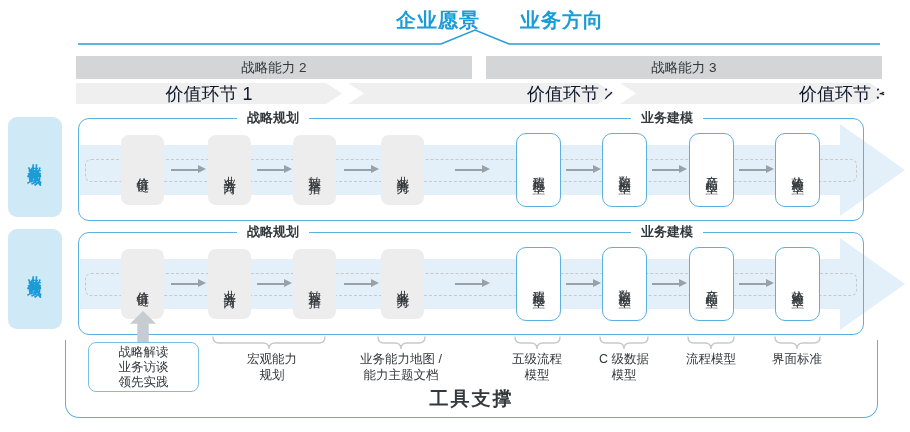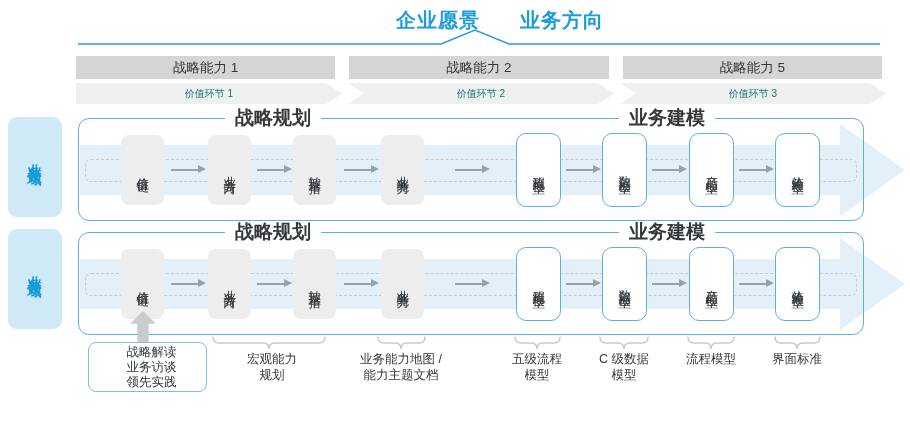--- a/index.html
+++ b/index.html
@@ -28,65 +28,65 @@
   svg.overlay{position:absolute;pointer-events:none;}
 
   
   .cap-row{position:absolute;left:76px;top:56px;width:806px;height:23px;display:flex;gap:14px;}
   .cap-seg{flex:1;background:var(--bar_gray);display:flex;align-items:center;justify-content:center;
     font-size:13.5px;color:var(--text_dark);}
 
   
   .chev-row{position:absolute;left:76px;top:83px;width:810px;height:21px;display:flex;gap:6px;}
   .chev-seg{flex:1;background:var(--chevron_gray);display:flex;align-items:center;justify-content:center;
-    font-size:10px;color:#0f766e;}
+    font-size:18px;color:#0f172a;}
   .chev-first{clip-path:polygon(0 0,calc(100% - 16px) 0,100% 50%,calc(100% - 16px) 100%,0 100%);}
-  .chev-mid{clip-path:polygon(0 0,calc(100% - 16px) 0,100% 50%,calc(100% - 16px) 100%,0 100%,16px 50%);}
+  .chev-mid{clip-path:polygon(0 0,calc(100% - 16px) 0,100% 50%,calc(100% - 16px) 100%,0 100%,16px 50%);justify-content:flex-end;}
 
   
   .domain{position:absolute;left:8px;width:54px;height:100px;background:var(--pale_blue);
     border-radius:9px;display:flex;align-items:center;justify-content:center;}
   .domain span{writing-mode:vertical-rl;font-size:14px;font-weight:bold;color:var(--accent);
     letter-spacing:3px;line-height:1;}
   .domain-1{top:117px;}
   .domain-2{top:229px;}
 
   
   .band{position:absolute;left:78px;width:827px;height:104px;}
   .band-1{top:118px;}
   .band-2{top:232px;}
   .band-border{position:absolute;left:0;top:0;height:101px;width:784px;
     border:1.5px solid var(--border_blue);border-radius:11px;}
   .band-arrow{position:absolute;left:2px;top:0;width:825px;height:104px;background:var(--arrow_blue);
     clip-path:polygon(0px 27px,760px 27px,760px 6px,825px 52px,760px 98px,760px 77px,0px 77px);}
   .band-dashed{position:absolute;left:7px;top:41px;width:770px;height:21px;
     border:1.2px dashed var(--dashed_gray);border-radius:6px;}
   .band-header{position:absolute;top:-10px;transform:translateX(-50%);background:#fff;
-    padding:0 10px;font-size:19px;font-weight:bold;color:var(--text_dark);line-height:20px;white-space:nowrap;}
+    padding:0 10px;font-size:13px;font-weight:bold;color:var(--text_dark);line-height:20px;white-space:nowrap;}
   .hdr-plan{left:195px;}
   .hdr-model{left:589px;}
   .node{position:absolute;display:flex;align-items:center;justify-content:center;}
   .node span{writing-mode:vertical-rl;font-size:12.5px;color:var(--text_dark);
     letter-spacing:2px;line-height:1.15;}
   .node-gray{width:43px;height:70px;top:17px;background:var(--box_gray);border-radius:8px;}
   .node-blue{width:43px;height:72px;top:15px;background:#fff;border:1.6px solid var(--border_blue);
     border-radius:10px;}
   .sarrow{position:absolute;top:51px;width:28px;height:1.6px;background:var(--arrow_gray);}
   .sarrow::after{content:"";position:absolute;right:-7px;top:-4px;width:0;height:0;
     border-left:8px solid var(--arrow_gray);border-top:4.5px solid transparent;border-bottom:4.5px solid transparent;}
 
   
   .up-arrow{position:absolute;left:130px;top:311px;width:26px;height:32px;background:var(--uparrow_gray);
     clip-path:polygon(50% 0,100% 40%,72% 40%,72% 100%,28% 100%,28% 40%,0 40%);}
 
   
   .callout{position:absolute;left:88px;top:342px;width:109px;height:48px;
     border:1.2px solid #79c0e6;border-radius:8px;background:#fff;
     display:flex;align-items:center;justify-content:center;text-align:center;
-    font-size:12.5px;line-height:15px;white-space:pre-line;padding-left:8px;}
+    font-size:12.5px;line-height:15px;white-space:pre-line;}
   .deliv{position:absolute;top:351px;transform:translateX(-50%);text-align:center;
     font-size:12.5px;line-height:16px;white-space:pre-line;color:var(--text_dark);}
 
   
   .tool-box{position:absolute;left:65px;top:340px;width:811px;height:77px;
     border:1.5px solid var(--border_blue);border-top:none;border-radius:0 0 14px 14px;}
   .tool-label{position:absolute;left:0;right:0;bottom:5px;text-align:center;
     font-size:19px;font-weight:bold;color:var(--text_dark);letter-spacing:2px;}
 </style>
 </head>
@@ -98,27 +98,24 @@
     <span>企业愿景</span>
     <span>业务方向</span>
   </div>
 
   <svg class="overlay" style="left:0;top:0;width:910px;height:52px;" viewBox="0 0 910 52">
     <path d="M78,44 H441 L475,30 L509,44 H880" fill="none" stroke="#2b9cd8" stroke-width="1.6"></path>
   </svg>
 
   <div class="cap-row">
     <div class="cap-seg">
-        <span>战略能力 1</span>
+        <span>战略能力 2</span>
       </div>
     <div class="cap-seg">
-        <span>战略能力 2</span>
-      </div>
-    <div class="cap-seg">
-        <span>战略能力 5</span>
+        <span>战略能力 3</span>
       </div>
   </div>
 
   <div class="chev-row">
     <div class="chev-seg chev-first">
         <span>价值环节 1</span>
       </div>
     <div class="chev-seg chev-mid">
         <span>价值环节 2</span>
       </div>
@@ -205,20 +202,23 @@
       </div>
     <div class="sarrow" style="left:93px;"></div>
     <div class="sarrow" style="left:179px;"></div>
     <div class="sarrow" style="left:266px;"></div>
     <div class="sarrow" style="left:377px;"></div>
     <div class="sarrow" style="left:488px;"></div>
     <div class="sarrow" style="left:574px;"></div>
     <div class="sarrow" style="left:661px;"></div>
   </div>
 
+  <div class="tool-box">
+    <div class="tool-label">工具支撑</div>
+  </div>
 
   <svg class="overlay" style="left:0;top:336px;width:910px;height:20px;" viewBox="0 0 910 20">
     <g fill="none" stroke="#c6c9cc" stroke-width="1.4" stroke-linecap="round">
       <path d="M213,1 Q213,7 219,7 H263 Q269,7 269,13 Q269,7 275,7 H319 Q325,7 325,1"></path>
       <path d="M378,1 Q378,7 384,7 H395 Q401,7 401,13 Q401,7 407,7 H419 Q425,7 425,1"></path>
       <path d="M515,1 Q515,7 521,7 H531 Q537,7 537,13 Q537,7 543,7 H554 Q560,7 560,1"></path>
       <path d="M600,1 Q600,7 606,7 H618 Q624,7 624,13 Q624,7 630,7 H642 Q648,7 648,1"></path>
       <path d="M688,1 Q688,7 694,7 H705 Q711,7 711,13 Q711,7 717,7 H728 Q734,7 734,1"></path>
       <path d="M775,1 Q775,7 781,7 H791 Q797,7 797,13 Q797,7 803,7 H814 Q820,7 820,1"></path>
     </g>

